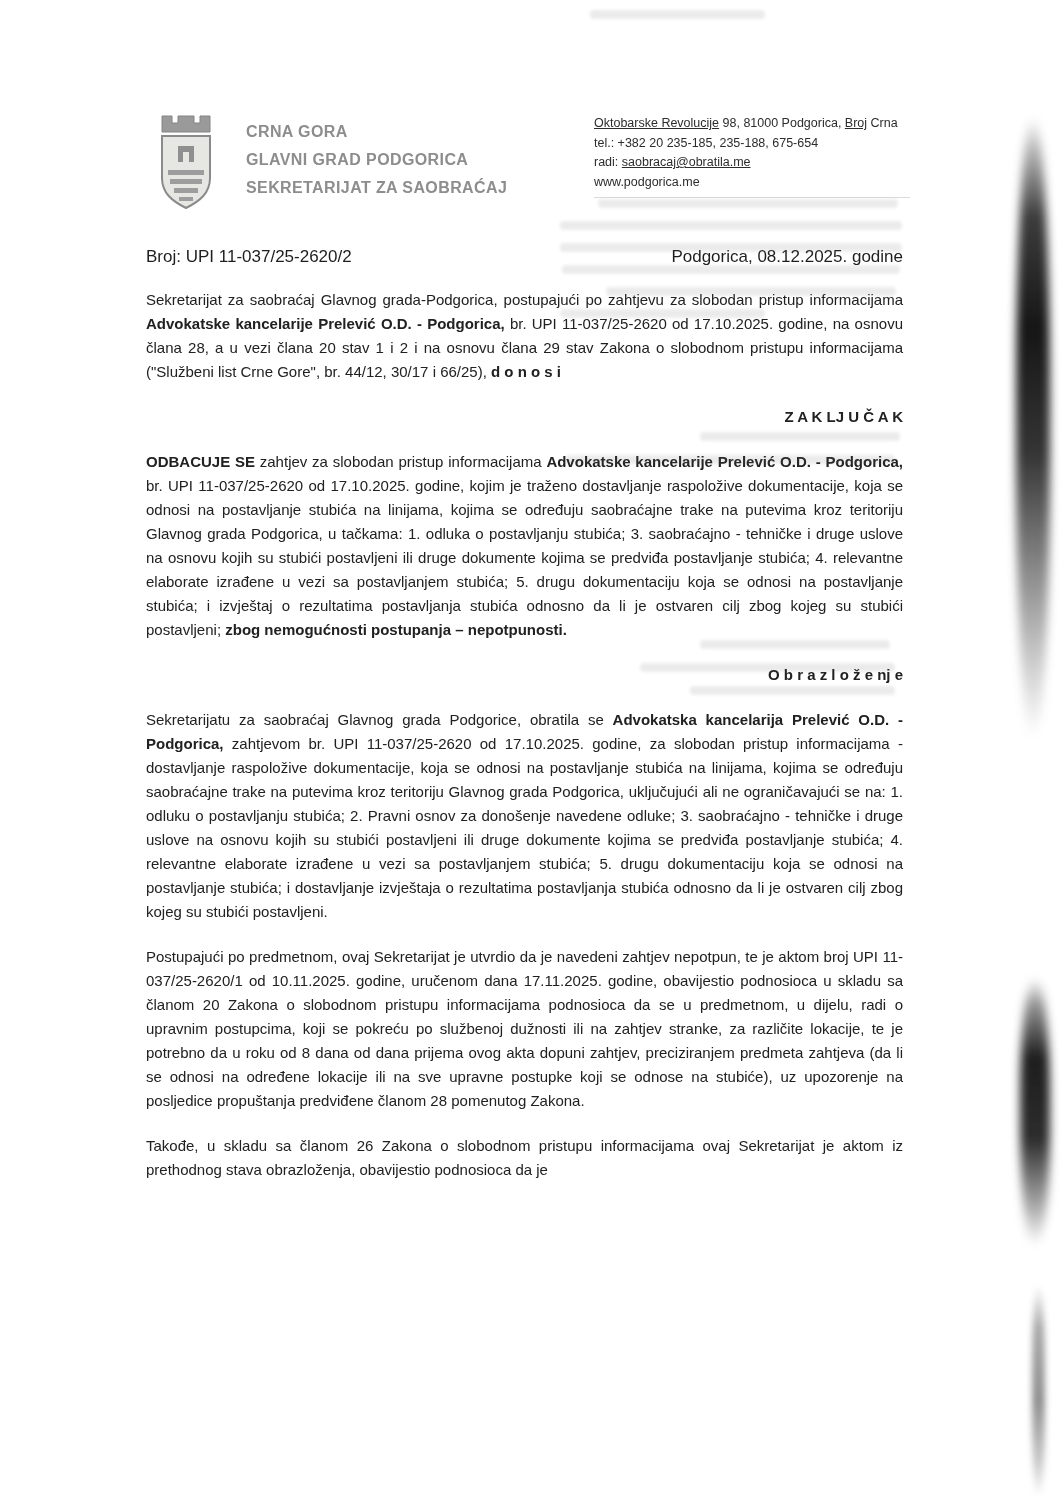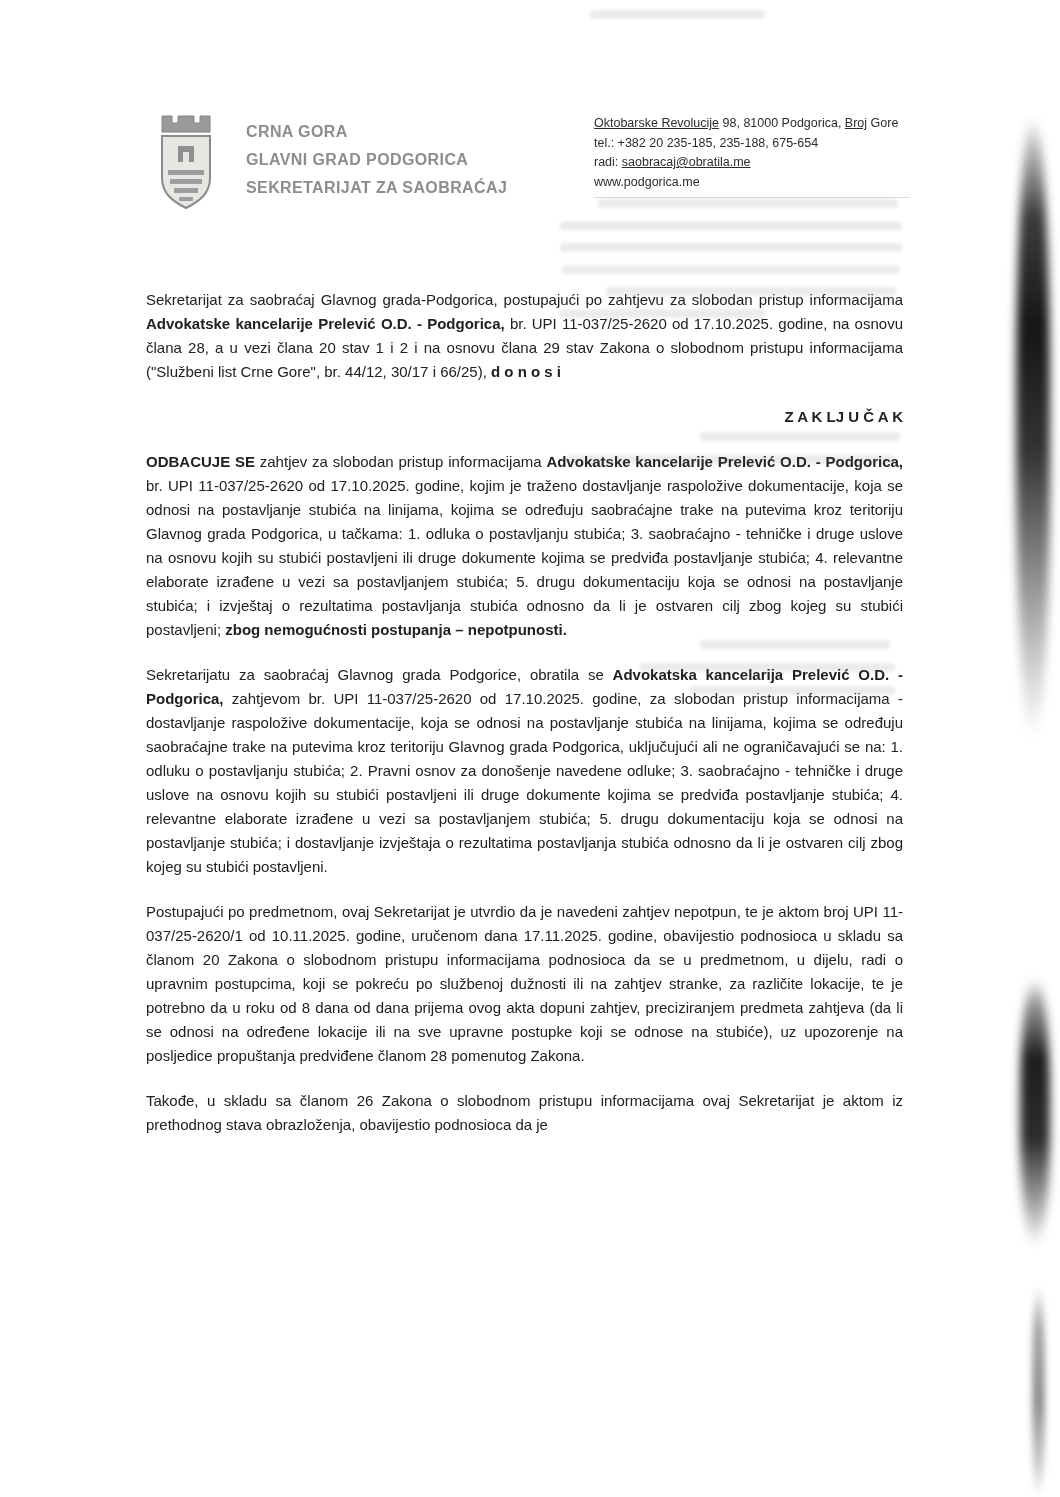--- a/index.html
+++ b/index.html
@@ -68,32 +68,37 @@
     </svg>
   </div>
 
   <div class="org">
     <div>CRNA GORA</div>
     <div>GLAVNI GRAD PODGORICA</div>
     <div>SEKRETARIJAT ZA SAOBRAĆAJ</div>
   </div>
 
   <div class="contact">
-    <div><span class="u">Oktobarske Revolucije</span><span> 98, 81000 Podgorica, </span><span class="u">Broj</span><span> Gore</span></div>
+    <div><span class="u">Oktobarske Revolucije</span><span> 98, 81000 Podgorica, </span><span class="u">Broj</span><span> Crna</span></div>
     <div>tel.: +382 20 235-185, 235-188, 675-654</div>
     <div><span>radi: </span><span class="u">saobracaj@obratila.me</span></div>
     <div>www.podgorica.me</div>
   </div>
   <div class="contact-rule"></div>
 
+  <div class="meta-row">
+    <span>Broj: UPI 11-037/25-2620/2</span>
+    <span>Podgorica, 08.12.2025. godine</span>
+  </div>
 
   <div class="doc">
     <p><span>Sekretarijat za saobraćaj Glavnog grada-Podgorica, postupajući po zahtjevu za slobodan pristup informacijama </span><span class="b">Advokatske kancelarije Prelević O.D. - Podgorica,</span><span> br. UPI 11-037/25-2620 od 17.10.2025. godine, na osnovu člana 28, a u vezi člana 20 stav 1 i 2 i na osnovu člana 29 stav Zakona o slobodnom pristupu informacijama  ("Službeni list Crne Gore", br. 44/12, 30/17 i 66/25), </span><span class="b">d o n o s i</span></p>
     <p class="h-center">Z A K LJ U Č A K</p>
     <p><span class="b">ODBACUJE SE</span><span> zahtjev za slobodan pristup informacijama </span><span class="b">Advokatske kancelarije Prelević O.D. - Podgorica,</span><span> br. UPI 11-037/25-2620 od 17.10.2025. godine, kojim je traženo dostavljanje raspoložive dokumentacije, koja se odnosi na postavljanje stubića na linijama, kojima se određuju saobraćajne trake na putevima kroz teritoriju Glavnog grada Podgorica, u tačkama: 1. odluka o postavljanju stubića; 3. saobraćajno - tehničke i druge uslove na osnovu kojih su stubići postavljeni ili druge dokumente kojima se predviđa postavljanje stubića; 4. relevantne elaborate izrađene u vezi sa postavljanjem stubića; 5. drugu dokumentaciju koja se odnosi na postavljanje stubića; i izvještaj o rezultatima postavljanja stubića odnosno da li je ostvaren cilj zbog kojeg su stubići postavljeni; </span><span class="b">zbog nemogućnosti postupanja – nepotpunosti.</span></p>
+    <p class="h-center h-obraz">O b r a z l o ž e nj e</p>
     <p><span>Sekretarijatu za saobraćaj Glavnog grada Podgorice, obratila se </span><span class="b">Advokatska kancelarija Prelević O.D. - Podgorica,</span><span> zahtjevom br. UPI 11-037/25-2620 od 17.10.2025. godine, za slobodan pristup informacijama - dostavljanje raspoložive dokumentacije, koja se odnosi na postavljanje stubića na linijama, kojima se određuju saobraćajne trake na putevima kroz teritoriju Glavnog grada Podgorica, uključujući ali ne ograničavajući se na: 1. odluku o postavljanju stubića; 2. Pravni osnov za donošenje navedene odluke; 3. saobraćajno - tehničke i druge uslove na osnovu kojih su stubići postavljeni ili druge dokumente kojima se predviđa postavljanje stubića; 4. relevantne elaborate izrađene u vezi sa postavljanjem stubića; 5. drugu dokumentaciju koja se odnosi na postavljanje stubića; i dostavljanje izvještaja o rezultatima postavljanja stubića odnosno da li je ostvaren cilj zbog kojeg su stubići postavljeni.</span></p>
     <p><span>Postupajući po predmetnom, ovaj Sekretarijat je utvrdio da je  navedeni zahtjev  nepotpun, te je aktom broj UPI 11-037/25-2620/1 od 10.11.2025. godine, uručenom dana 17.11.2025. godine, obavijestio podnosioca u skladu sa članom 20 Zakona o slobodnom pristupu informacijama podnosioca da se u predmetnom, u dijelu, radi o upravnim postupcima, koji se pokreću po službenoj dužnosti ili na zahtjev stranke, za različite lokacije, te je potrebno da u roku od 8 dana od dana prijema ovog akta dopuni zahtjev, preciziranjem predmeta zahtjeva (da li se odnosi na određene lokacije ili na sve upravne postupke koji se odnose na stubiće), uz upozorenje na posljedice propuštanja predviđene članom 28 pomenutog Zakona.</span></p>
     <p><span>Takođe, u skladu sa članom 26 Zakona o slobodnom pristupu informacijama ovaj Sekretarijat je aktom iz prethodnog stava obrazloženja, obavijestio podnosioca da je</span></p>
   </div>
 
   <div class="bleed" style="left:590px; top:10px;  width:175px;"></div>
   <div class="bleed" style="left:598px; top:199px; width:300px;"></div>
   <div class="bleed" style="left:560px; top:221px; width:342px;"></div>
   <div class="bleed" style="left:560px; top:243px; width:342px;"></div>
   <div class="bleed" style="left:562px; top:265px; width:338px;"></div>

